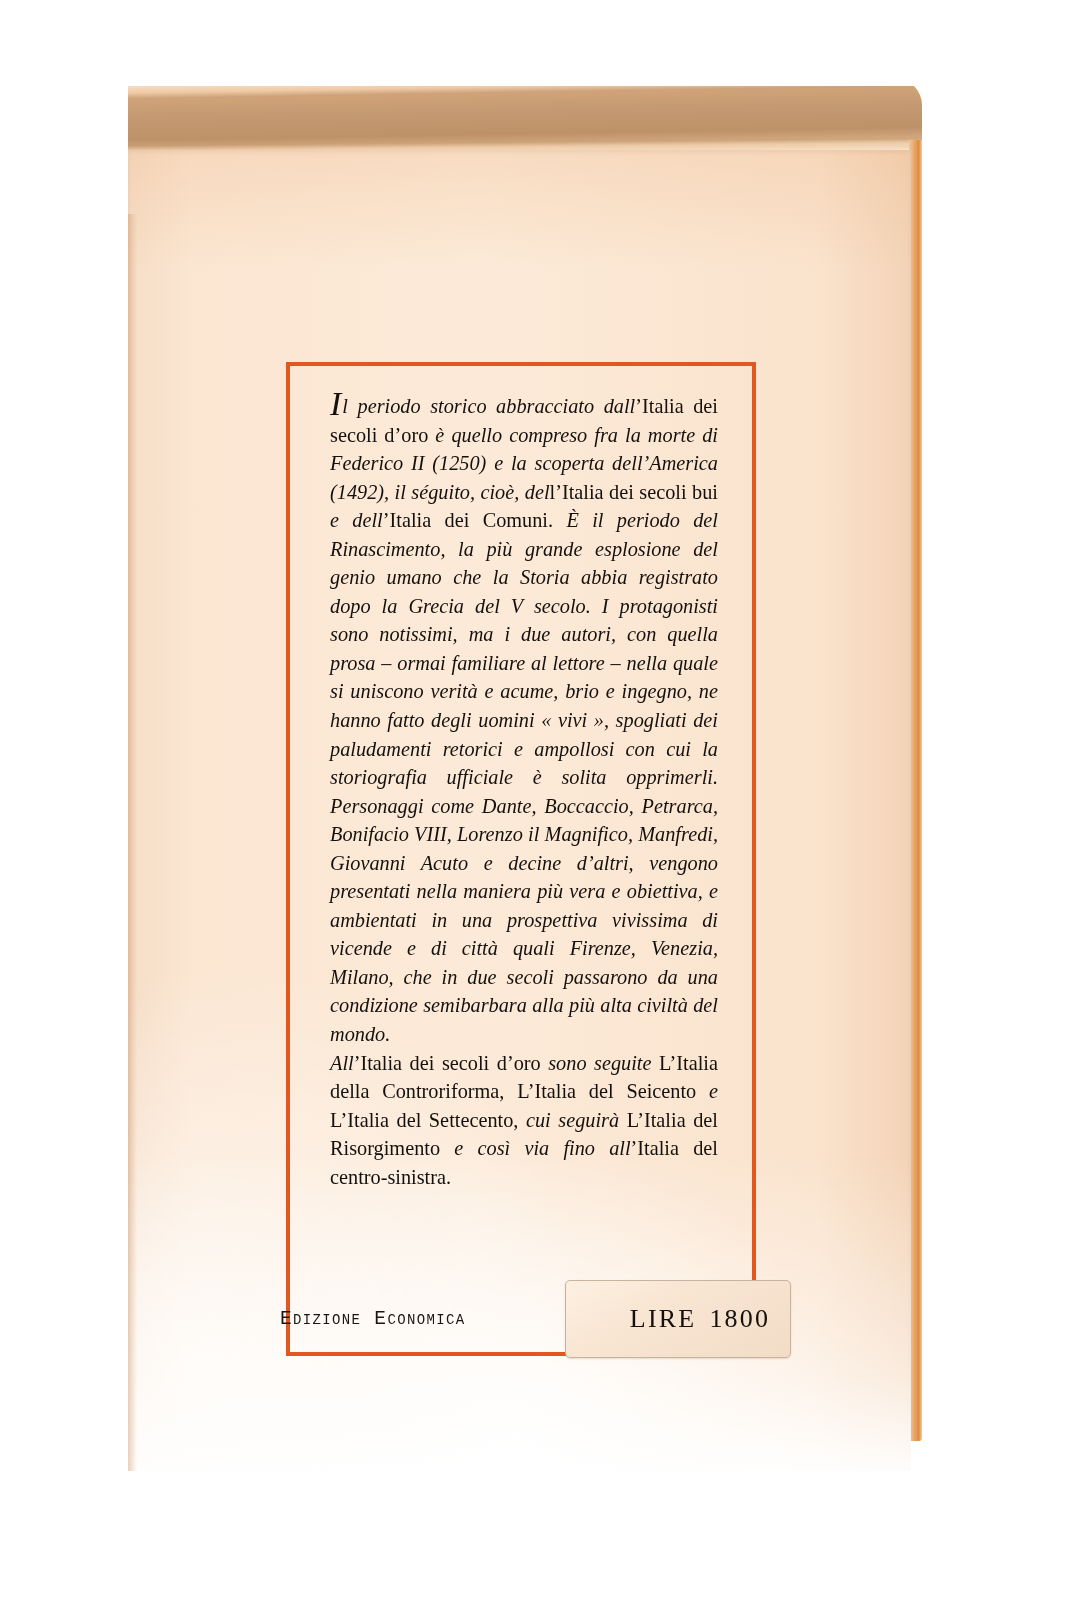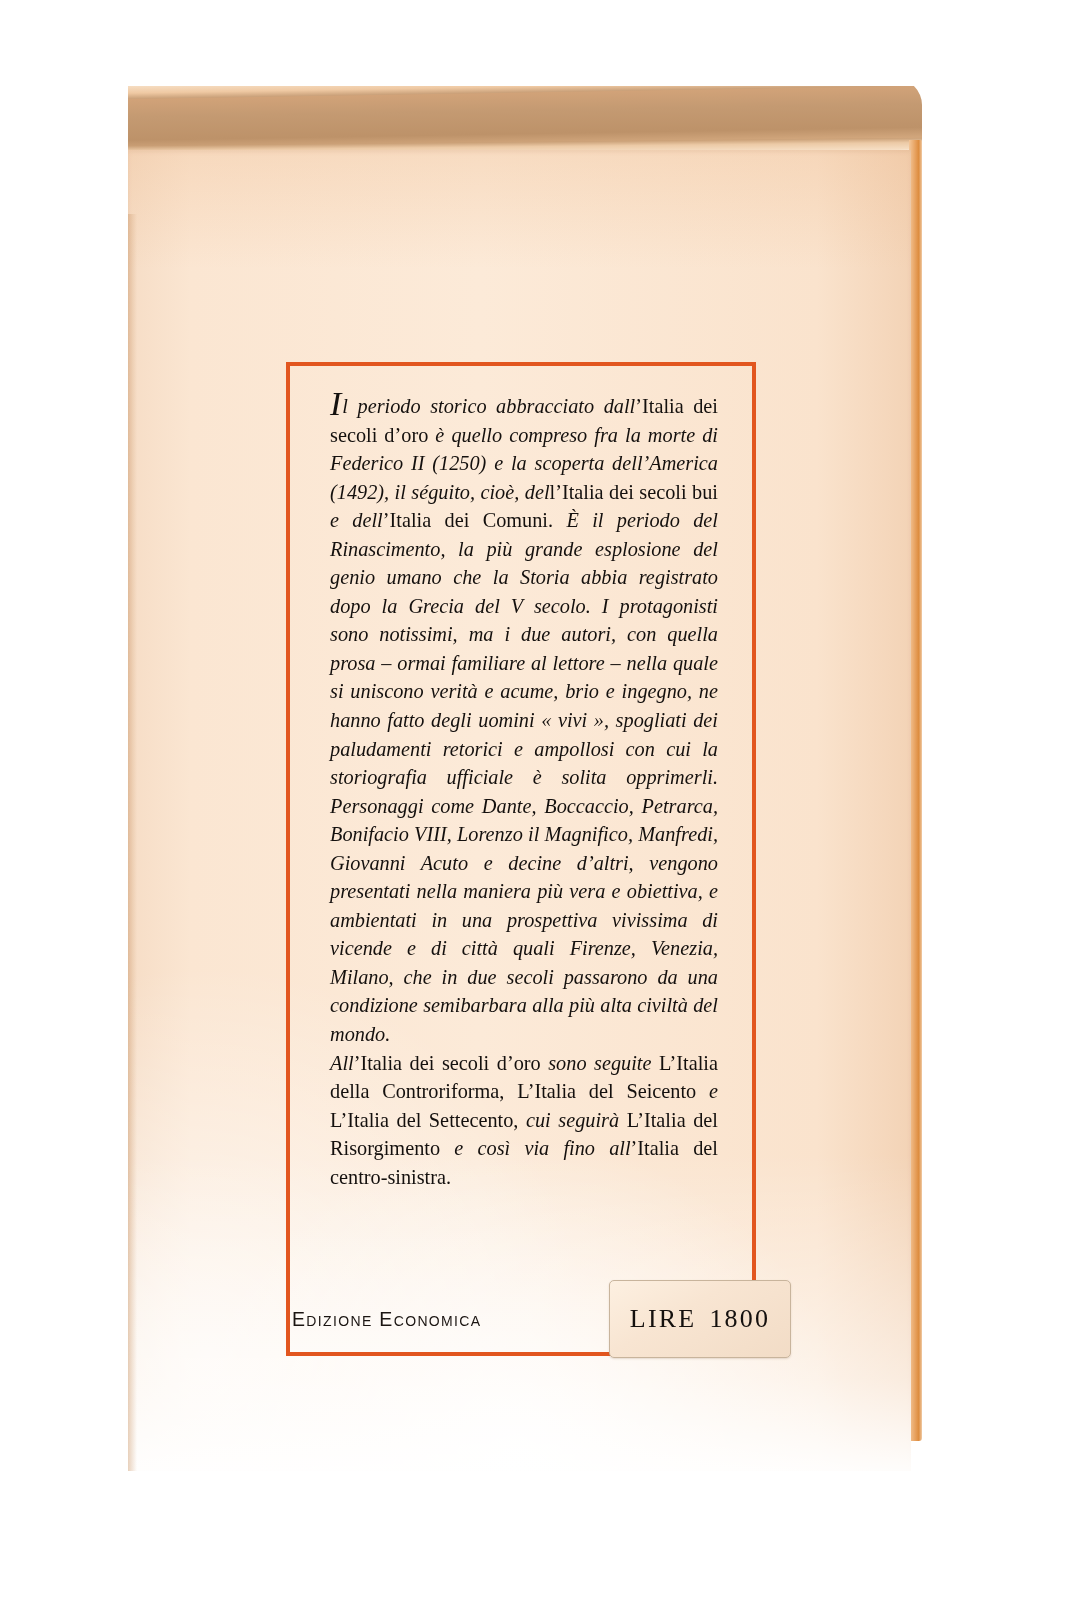--- a/index.html
+++ b/index.html
@@ -149,41 +149,41 @@
     position: absolute;
     left: 152px;
     right: 120px;
     top: 1130px;
     height: 74px;
   }
   #edition-line {
     position: absolute;
     left: 0;
     top: 28px;
-    font-family: Liberation Sans, sans-serif;
+    font-family: Liberation Mono, monospace;
     font-size: 19.5px;
     letter-spacing: 1.35px;
     color: #1b1512;
     font-variant: small-caps;
     white-space: nowrap;
-    margin-left: 12px;
   }
   #price-tag {
     position: absolute;
     right: 0;
     top: 0;
     width: 180px;
     height: 76px;
     background: linear-gradient(150deg, #fdf0e1 0%, #f8e5d2 40%, #f2dcc6 100%);
     border: 1px solid #c8b49c;
     border-radius: 5px;
     box-shadow: 0 1px 2px rgba(140,105,75,0.22);
     display: flex;
     align-items: center;
     justify-content: center;
+    padding-left: 44px;
   }
   #price-text {
     font-family: "Liberation Serif", serif;
     font-size: 26px;
     letter-spacing: 2.2px;
     color: #14100e;
     white-space: nowrap;
   }
   #price-text .gap { display: inline-block; width: 13px; }
 

